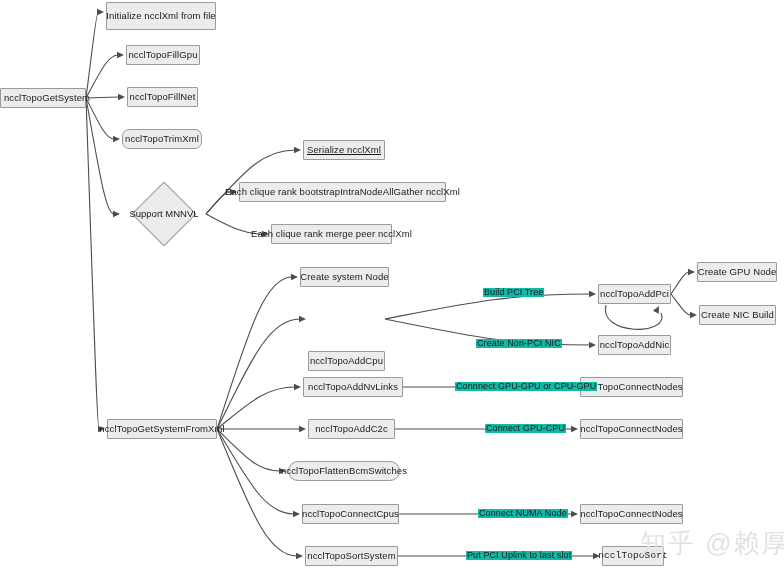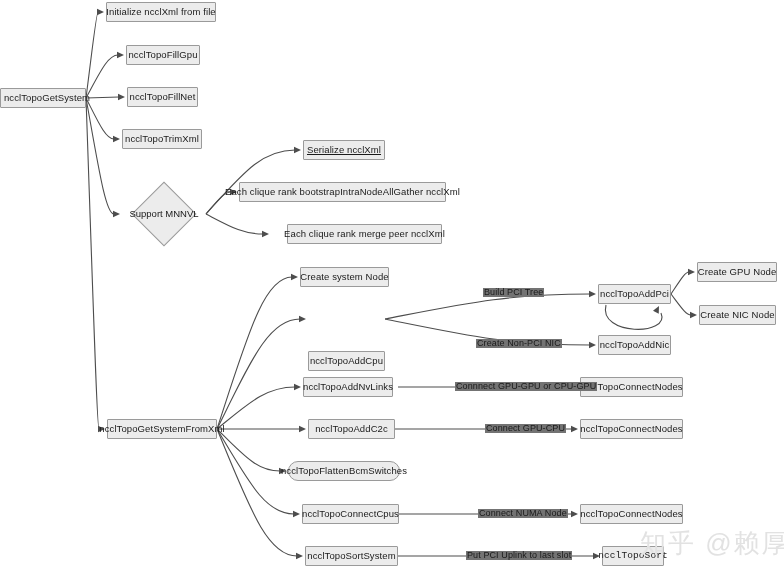--- a/index.html
+++ b/index.html
@@ -64,21 +64,21 @@
     align-items: center;
     justify-content: center;
     white-space: nowrap;
     pointer-events: none;
   }
   .edge-label {
     position: absolute;
     color: #1a1a1a;
     font-size: 9px;
     line-height: 1;
-    background: #737373;
+    background: #14b8a6;
     padding: 0 1px;
     white-space: nowrap;
     letter-spacing: 0.1px;
   }
   .watermark {
     position: absolute;
     color: #e2e2e2;
     font-size: 26px;
     line-height: 1;
     white-space: nowrap;
@@ -141,37 +141,37 @@
         <polygon points="578,429 571,432.2 571,425.8" class="arrow-head"></polygon>
         <path d="M399,514 L572,514" class="edge-path"></path>
         <polygon points="578,514 571,517.2 571,510.8" class="arrow-head"></polygon>
         <path d="M398,556 L594,556" class="edge-path"></path>
         <polygon points="600,556 593,559.2 593,552.8" class="arrow-head"></polygon>
       </g>
   </svg>
 
   <div id="nodes-layer">
       <div class="node" style="left: 0px; top: 88px; width: 86px; height: 20px; padding-left: 8px;">ncclTopoGetSystem</div>
-      <div class="node" style="left: 106px; top: 2px; width: 110px; height: 20px;">Initialize ncclXml from file</div>
+      <div class="node" style="left: 106px; top: 2px; width: 110px; height: 28px;">Initialize ncclXml from file</div>
       <div class="node" style="left: 126px; top: 45px; width: 74px; height: 20px;">ncclTopoFillGpu</div>
       <div class="node" style="left: 127px; top: 87px; width: 71px; height: 20px;">ncclTopoFillNet</div>
-      <div class="node" style="left: 122px; top: 129px; width: 80px; height: 20px;">ncclTopoTrimXml</div>
+      <div class="node" style="left: 122px; top: 129px; width: 80px; height: 20px; border-radius: 7px;">ncclTopoTrimXml</div>
       <div class="diamond" style="left: 141px; top: 191px; width: 46px; height: 46px;"></div>
       <div class="diamond-label" style="left: 122px; top: 182px; width: 84px; height: 64px;">Support MNNVL</div>
       <div class="node" style="left: 303px; top: 140px; width: 82px; height: 20px; text-decoration: underline;">Serialize ncclXml</div>
       <div class="node" style="left: 239px; top: 182px; width: 207px; height: 20px;">Each clique rank bootstrapIntraNodeAllGather ncclXml</div>
-      <div class="node" style="left: 287px; top: 224px; width: 155px; height: 20px;">Each clique rank merge peer ncclXml</div>
+      <div class="node" style="left: 271px; top: 224px; width: 121px; height: 20px;">Each clique rank merge peer ncclXml</div>
       <div class="node" style="left: 107px; top: 419px; width: 110px; height: 20px;">ncclTopoGetSystemFromXml</div>
       <div class="node" style="left: 300px; top: 267px; width: 89px; height: 20px;">Create system Node</div>
       <div class="node" style="left: 308px; top: 309px; width: 77px; height: 20px; margin-top: 42px;">ncclTopoAddCpu</div>
       <div class="node" style="left: 598px; top: 284px; width: 73px; height: 20px;">ncclTopoAddPci</div>
       <div class="node" style="left: 697px; top: 262px; width: 80px; height: 20px;">Create GPU Node</div>
-      <div class="node" style="left: 699px; top: 305px; width: 77px; height: 20px;">Create NIC Node</div>
+      <div class="node" style="left: 699px; top: 305px; width: 77px; height: 20px;">Create NIC Build</div>
       <div class="node" style="left: 598px; top: 335px; width: 73px; height: 20px;">ncclTopoAddNic</div>
-      <div class="node" style="left: 303px; top: 377px; width: 90px; height: 20px;">ncclTopoAddNvLinks</div>
+      <div class="node" style="left: 303px; top: 377px; width: 100px; height: 20px;">ncclTopoAddNvLinks</div>
       <div class="node" style="left: 580px; top: 377px; width: 103px; height: 20px;">ncclTopoConnectNodes</div>
       <div class="node" style="left: 308px; top: 419px; width: 87px; height: 20px;">ncclTopoAddC2c</div>
       <div class="node" style="left: 580px; top: 419px; width: 103px; height: 20px;">ncclTopoConnectNodes</div>
       <div class="node" style="left: 288px; top: 461px; width: 112px; height: 20px; border-radius: 10px;">ncclTopoFlattenBcmSwitches</div>
       <div class="node" style="left: 302px; top: 504px; width: 97px; height: 20px;">ncclTopoConnectCpus</div>
       <div class="node" style="left: 580px; top: 504px; width: 103px; height: 20px;">ncclTopoConnectNodes</div>
       <div class="node" style="left: 305px; top: 546px; width: 93px; height: 20px;">ncclTopoSortSystem</div>
       <div class="node" style="left: 602px; top: 546px; width: 62px; height: 20px; font-family: Liberation Mono, monospace;">ncclTopoSort</div>
     </div>
   <div id="labels-layer">

